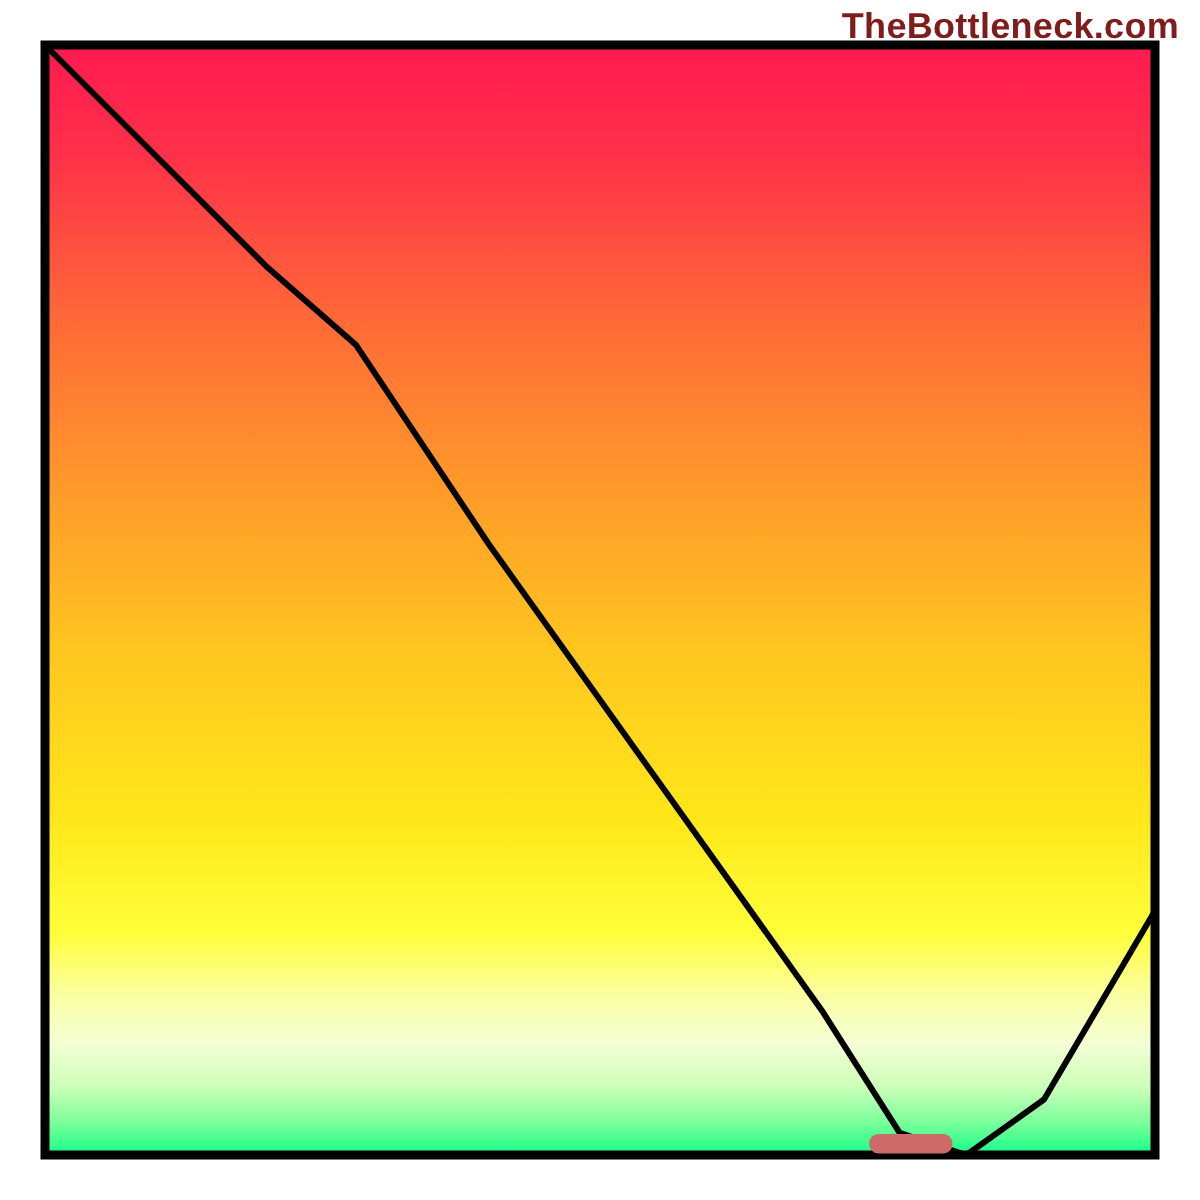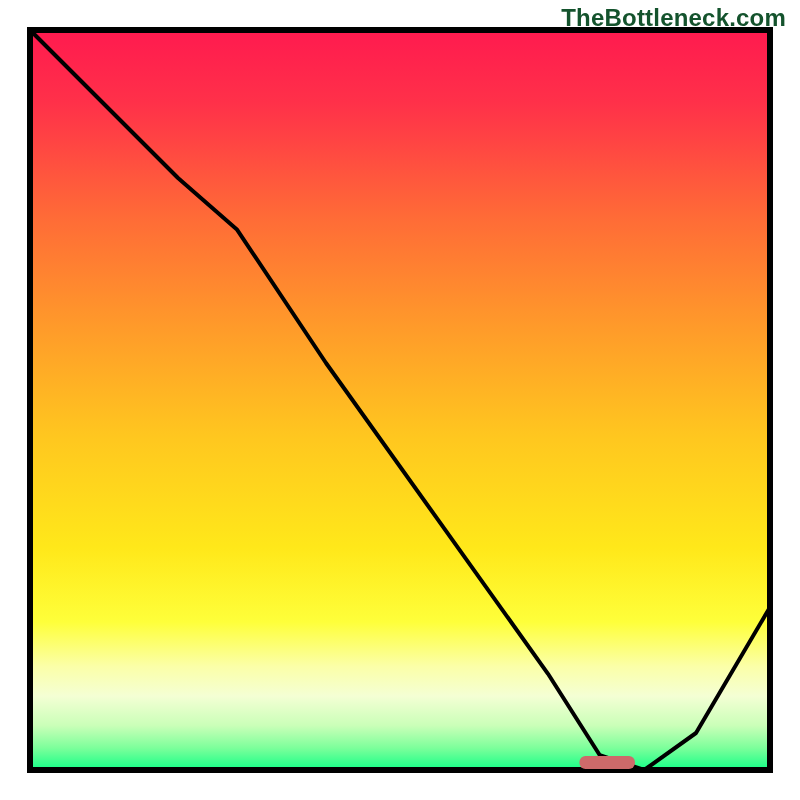--- a/index.html
+++ b/index.html
@@ -15,21 +15,21 @@
     position: relative;
     width: 800px;
     height: 800px;
   }
   .watermark {
     position: absolute;
     top: 4px;
     right: 14px;
     font-size: 24px;
     font-weight: 600;
-    color: #14532d;
+    color: #7f1d1d;
     letter-spacing: 0.2px;
     user-select: none;
   }
   svg { display: block; }
 </style>
 </head>
 <body>
 <div class="wrap">
 
   <div class="watermark">TheBottleneck.com</div>

